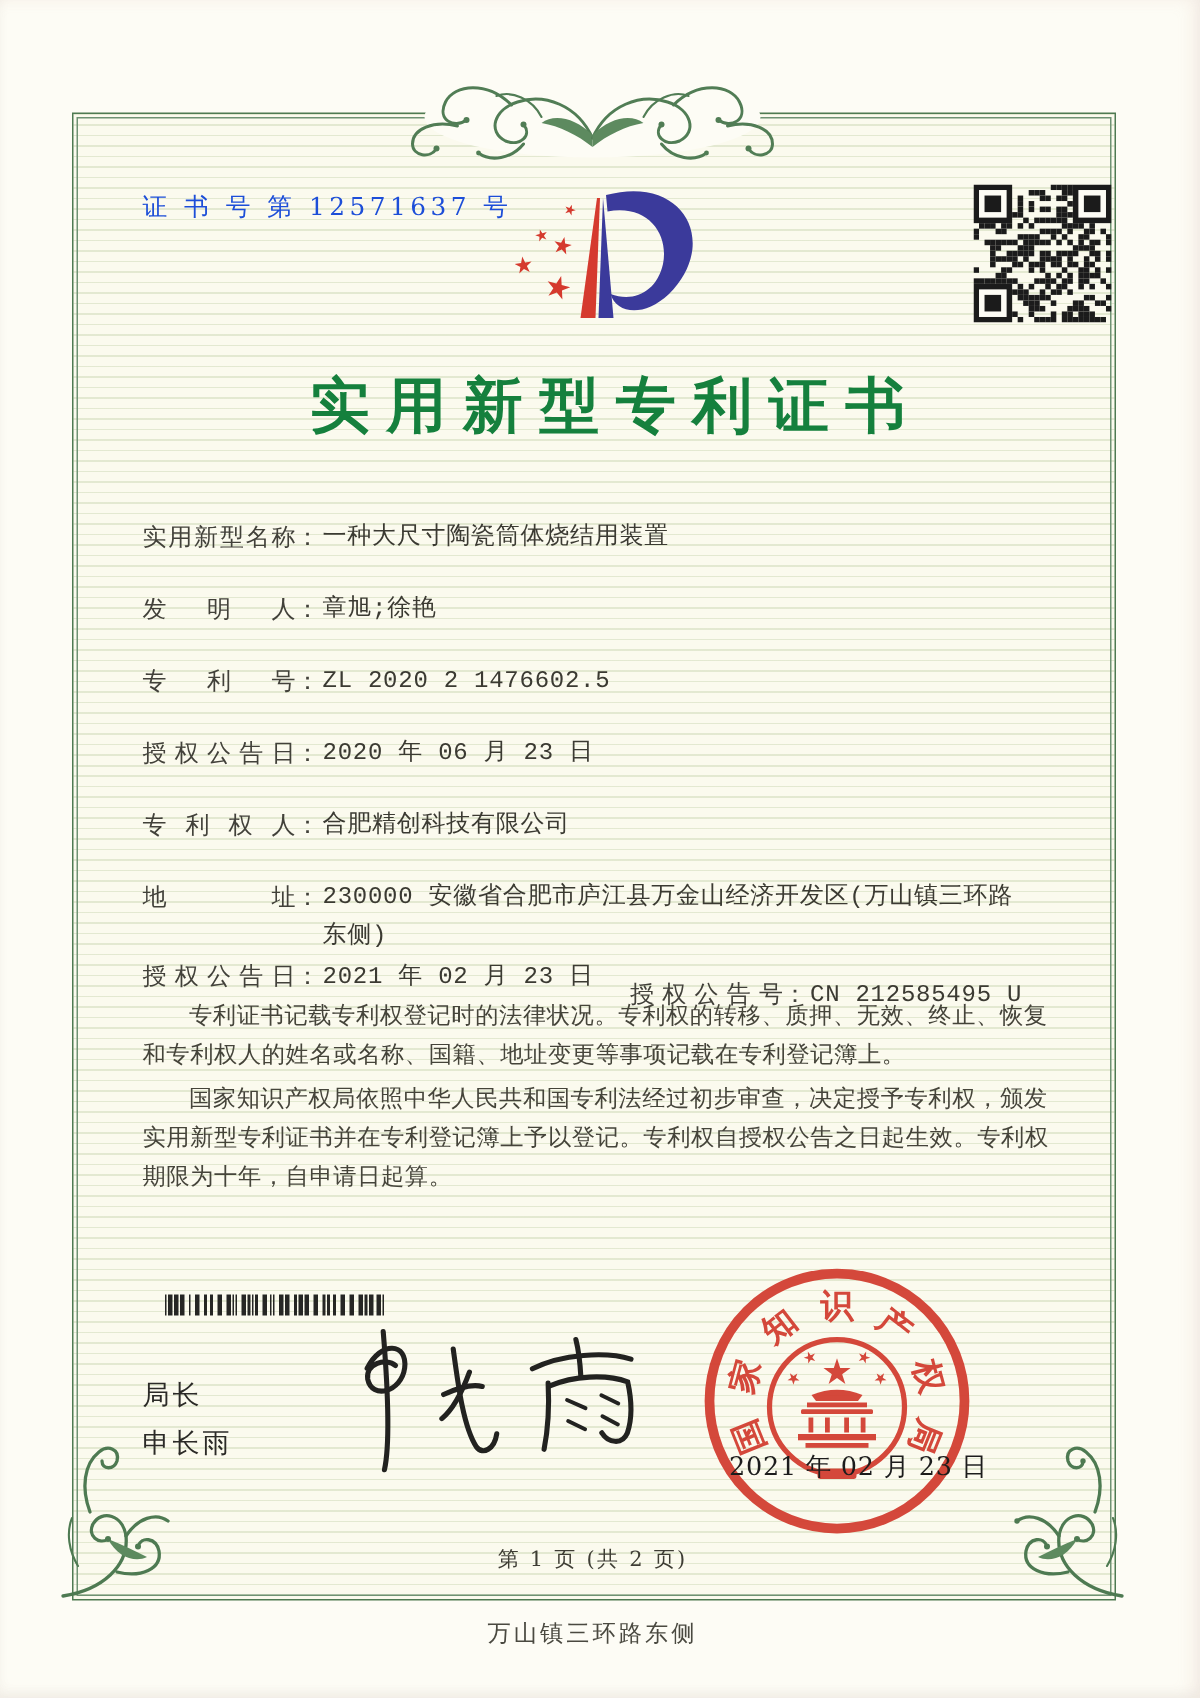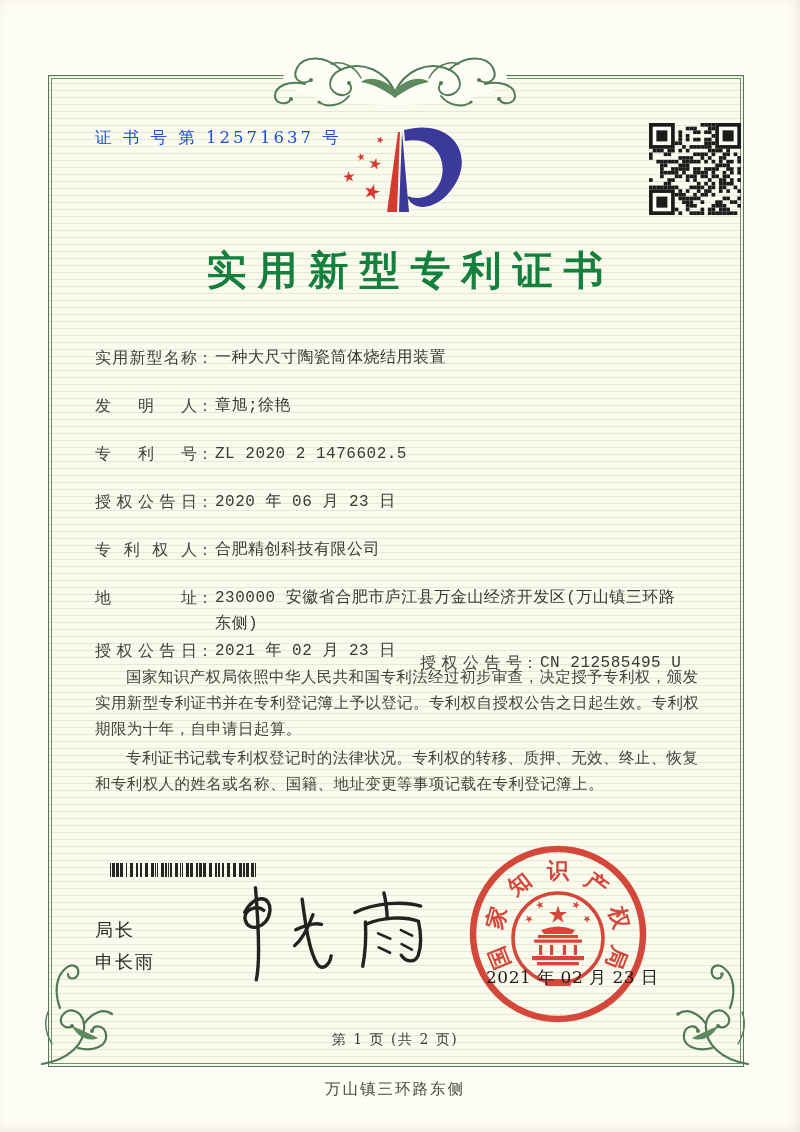--- a/index.html
+++ b/index.html
@@ -382,22 +382,22 @@
     </div>
     <div class="frow" style="top:293px">
       <span class="flabel">授权公告日</span><span class="fcolon">：</span><span class="fvalue" style="width:200px">2021 年 02 月 23 日</span>
       <span class="fgroup2">
         <span class="flabel">授权公告号</span><span class="fcolon">：</span><span class="fvalue">CN 212585495 U</span>
       </span>
     </div>
   </div>
 
   <div class="abs paras">
+    <p>专利证书记载专利权登记时的法律状况。专利权的转移、质押、无效、终止、恢复和专利权人的姓名或名称、国籍、地址变更等事项记载在专利登记簿上。</p>
     <p>国家知识产权局依照中华人民共和国专利法经过初步审查，决定授予专利权，颁发实用新型专利证书并在专利登记簿上予以登记。专利权自授权公告之日起生效。专利权期限为十年，自申请日起算。</p>
-    <p>专利证书记载专利权登记时的法律状况。专利权的转移、质押、无效、终止、恢复和专利权人的姓名或名称、国籍、地址变更等事项记载在专利登记簿上。</p>
   </div>
 
   <div class="abs barcode" id="barcode">
       <span style="width:1px;background:#262624"></span>
       <span style="width:1px;background:transparent"></span>
       <span style="width:3px;background:#262624"></span>
       <span style="width:1px;background:transparent"></span>
       <span style="width:3px;background:#262624"></span>
       <span style="width:1px;background:transparent"></span>
       <span style="width:3px;background:#262624"></span>

